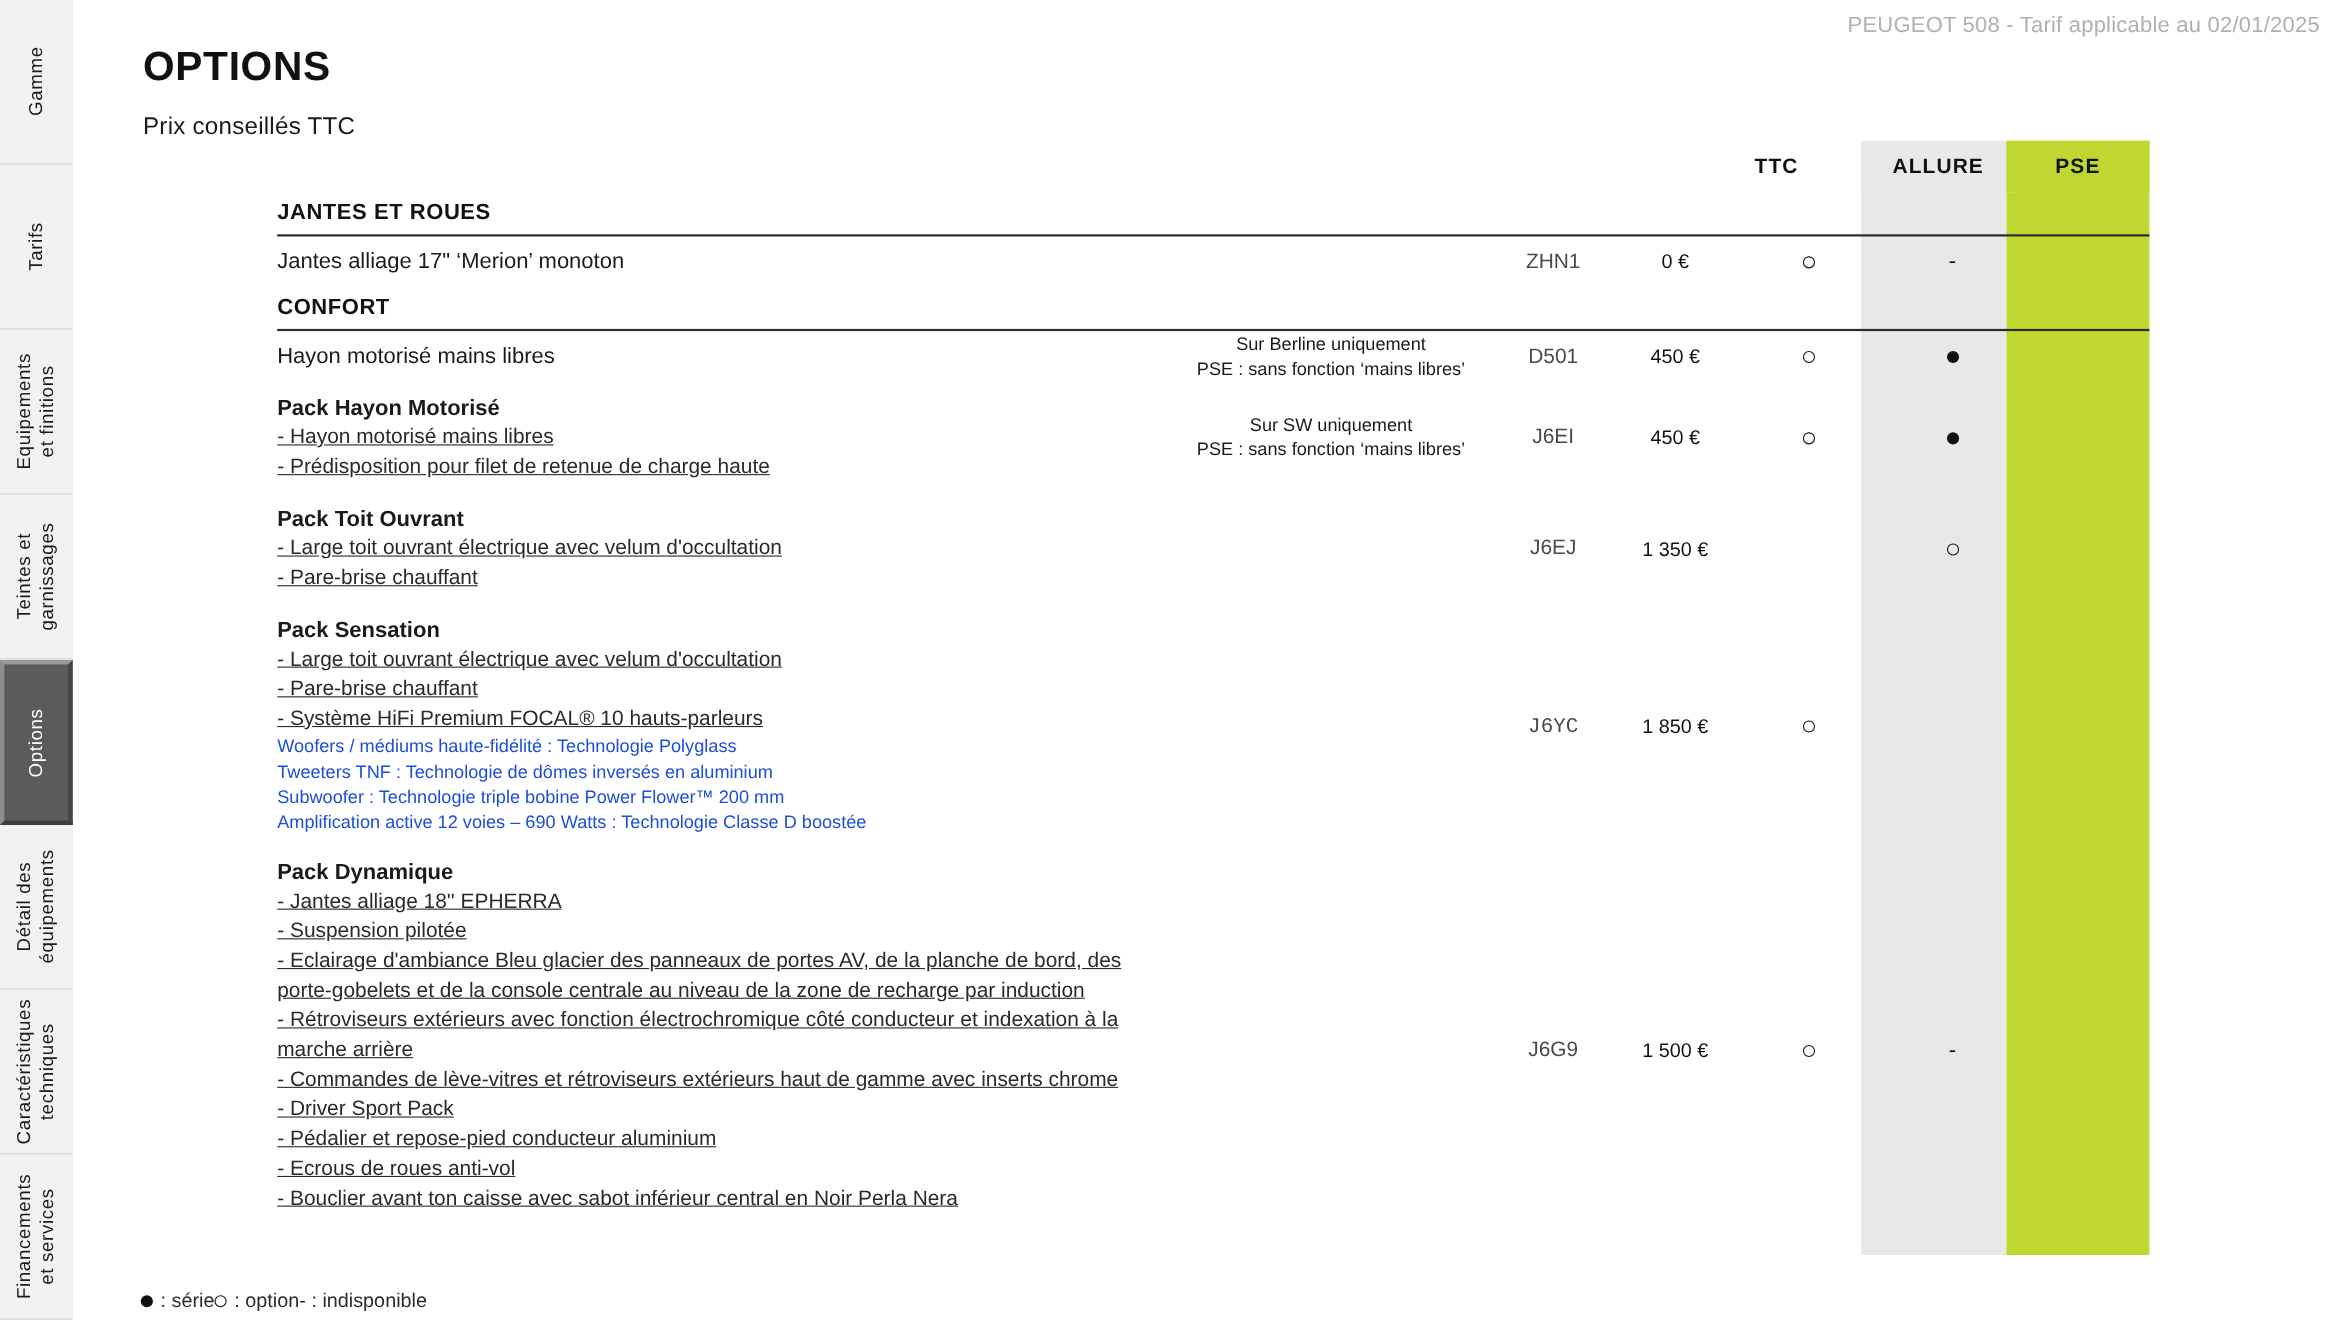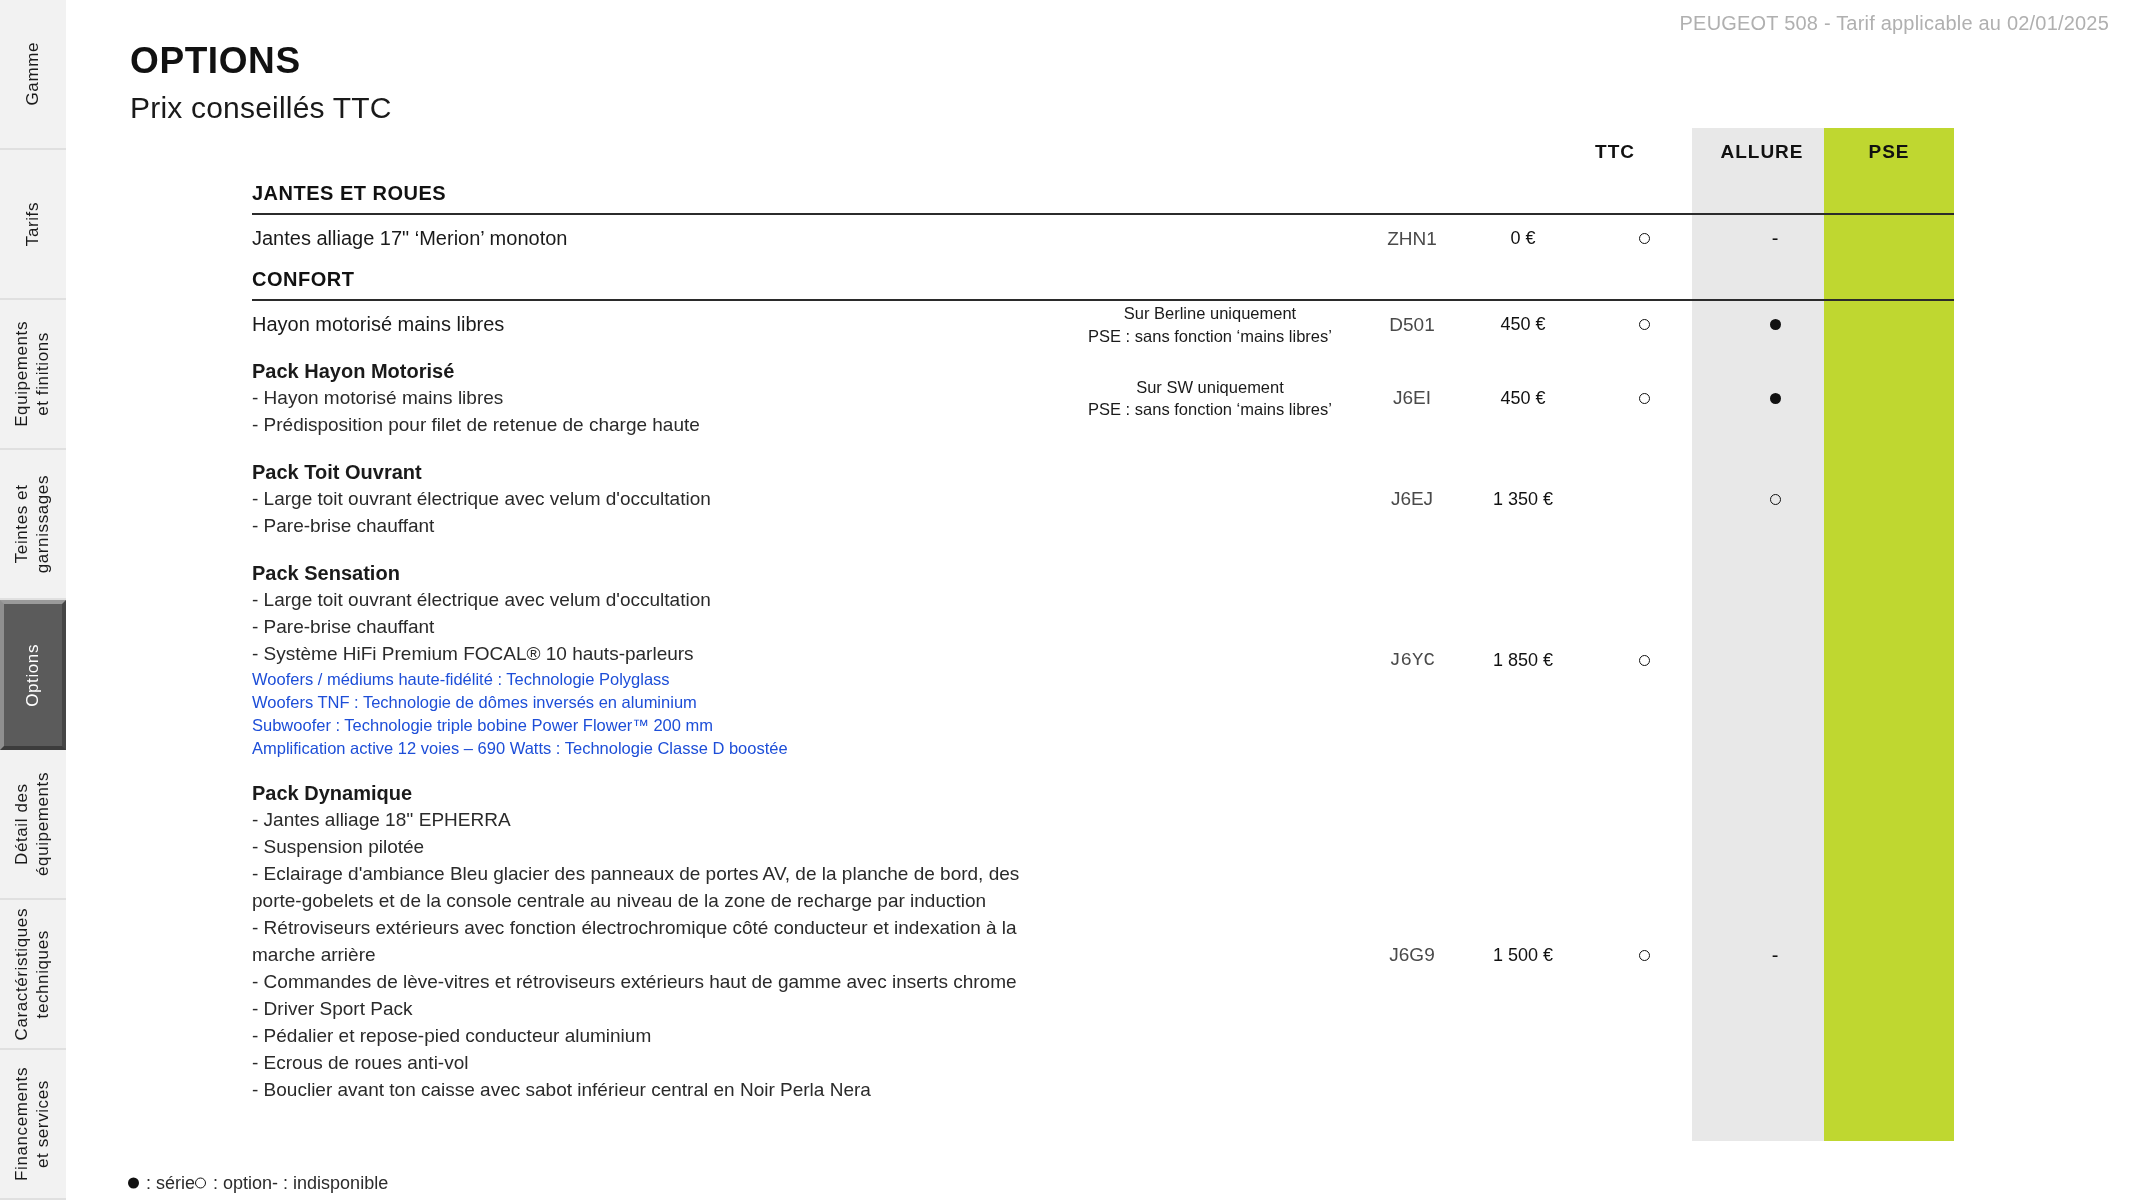--- a/index.html
+++ b/index.html
@@ -69,24 +69,24 @@
   }
   .title-block { position: absolute; left: 130px; top: 42px; }
   .title-main {
     font-size: 37px;
     font-weight: bold;
     letter-spacing: 0.6px;
     color: #111111;
     line-height: 1.05;
   }
   .title-sub {
-    font-size: 30px;
+    font-size: 22px;
     font-weight: normal;
     color: #1a1a1a;
-    margin-top: 10px;
+    margin-top: 21px;
     letter-spacing: 0.2px;
   }
 
   
   .band {
     position: absolute;
     top: 128px;
     width: 130px;
   }
   .band-allure { left: 1692px; width: 132px; background: #e8e8e8; }
@@ -145,20 +145,21 @@
   .item-name {
     font-size: 20px;
     color: #1a1a1a;
     line-height: 1.35;
   }
   .item-name.bold { font-weight: bold; }
   .bullet-line {
     font-size: 19px;
     color: #2a2a2a;
     line-height: 1.42;
+    text-decoration: underline;
   }
   .sub-line {
     font-size: 16.5px;
     color: #1d4ed8;
     line-height: 1.40;
   }
   .note-text {
     font-size: 16.5px;
     color: #1a1a1a;
     line-height: 1.34;
@@ -339,21 +340,21 @@
           <span class="mark-circ"></span>
         </div>
       </div>
       <div class="row">
         <div class="c-desc">
           <div class="item-name bold">Pack Sensation</div>
           <div class="bullet-line">- Large toit ouvrant électrique avec velum d'occultation</div>
           <div class="bullet-line">- Pare-brise chauffant</div>
           <div class="bullet-line">- Système HiFi Premium FOCAL® 10 hauts-parleurs</div>
           <div class="sub-line">Woofers / médiums haute-fidélité : Technologie Polyglass</div>
-          <div class="sub-line">Woofers TNF : Technologie de dômes inversés en aluminium</div>
+          <div class="sub-line">Tweeters TNF : Technologie de dômes inversés en aluminium</div>
           <div class="sub-line">Subwoofer : Technologie triple bobine Power Flower™ 200 mm</div>
           <div class="sub-line">Amplification active 12 voies – 690 Watts : Technologie Classe D boostée</div>
         </div>
         <div class="c-note" style="display: flex; align-items: center; justify-content: center; min-height: 220.281px;"></div>
         <div class="c-code" style="display: flex; align-items: center; justify-content: center; min-height: 220.281px; font-family: Liberation Mono, monospace;">
           <span class="code-text">J6YC</span>
         </div>
         <div class="c-price" style="display: flex; align-items: center; justify-content: center; min-height: 220.281px;">
           <span class="price-text">1 850 €</span>
         </div>

